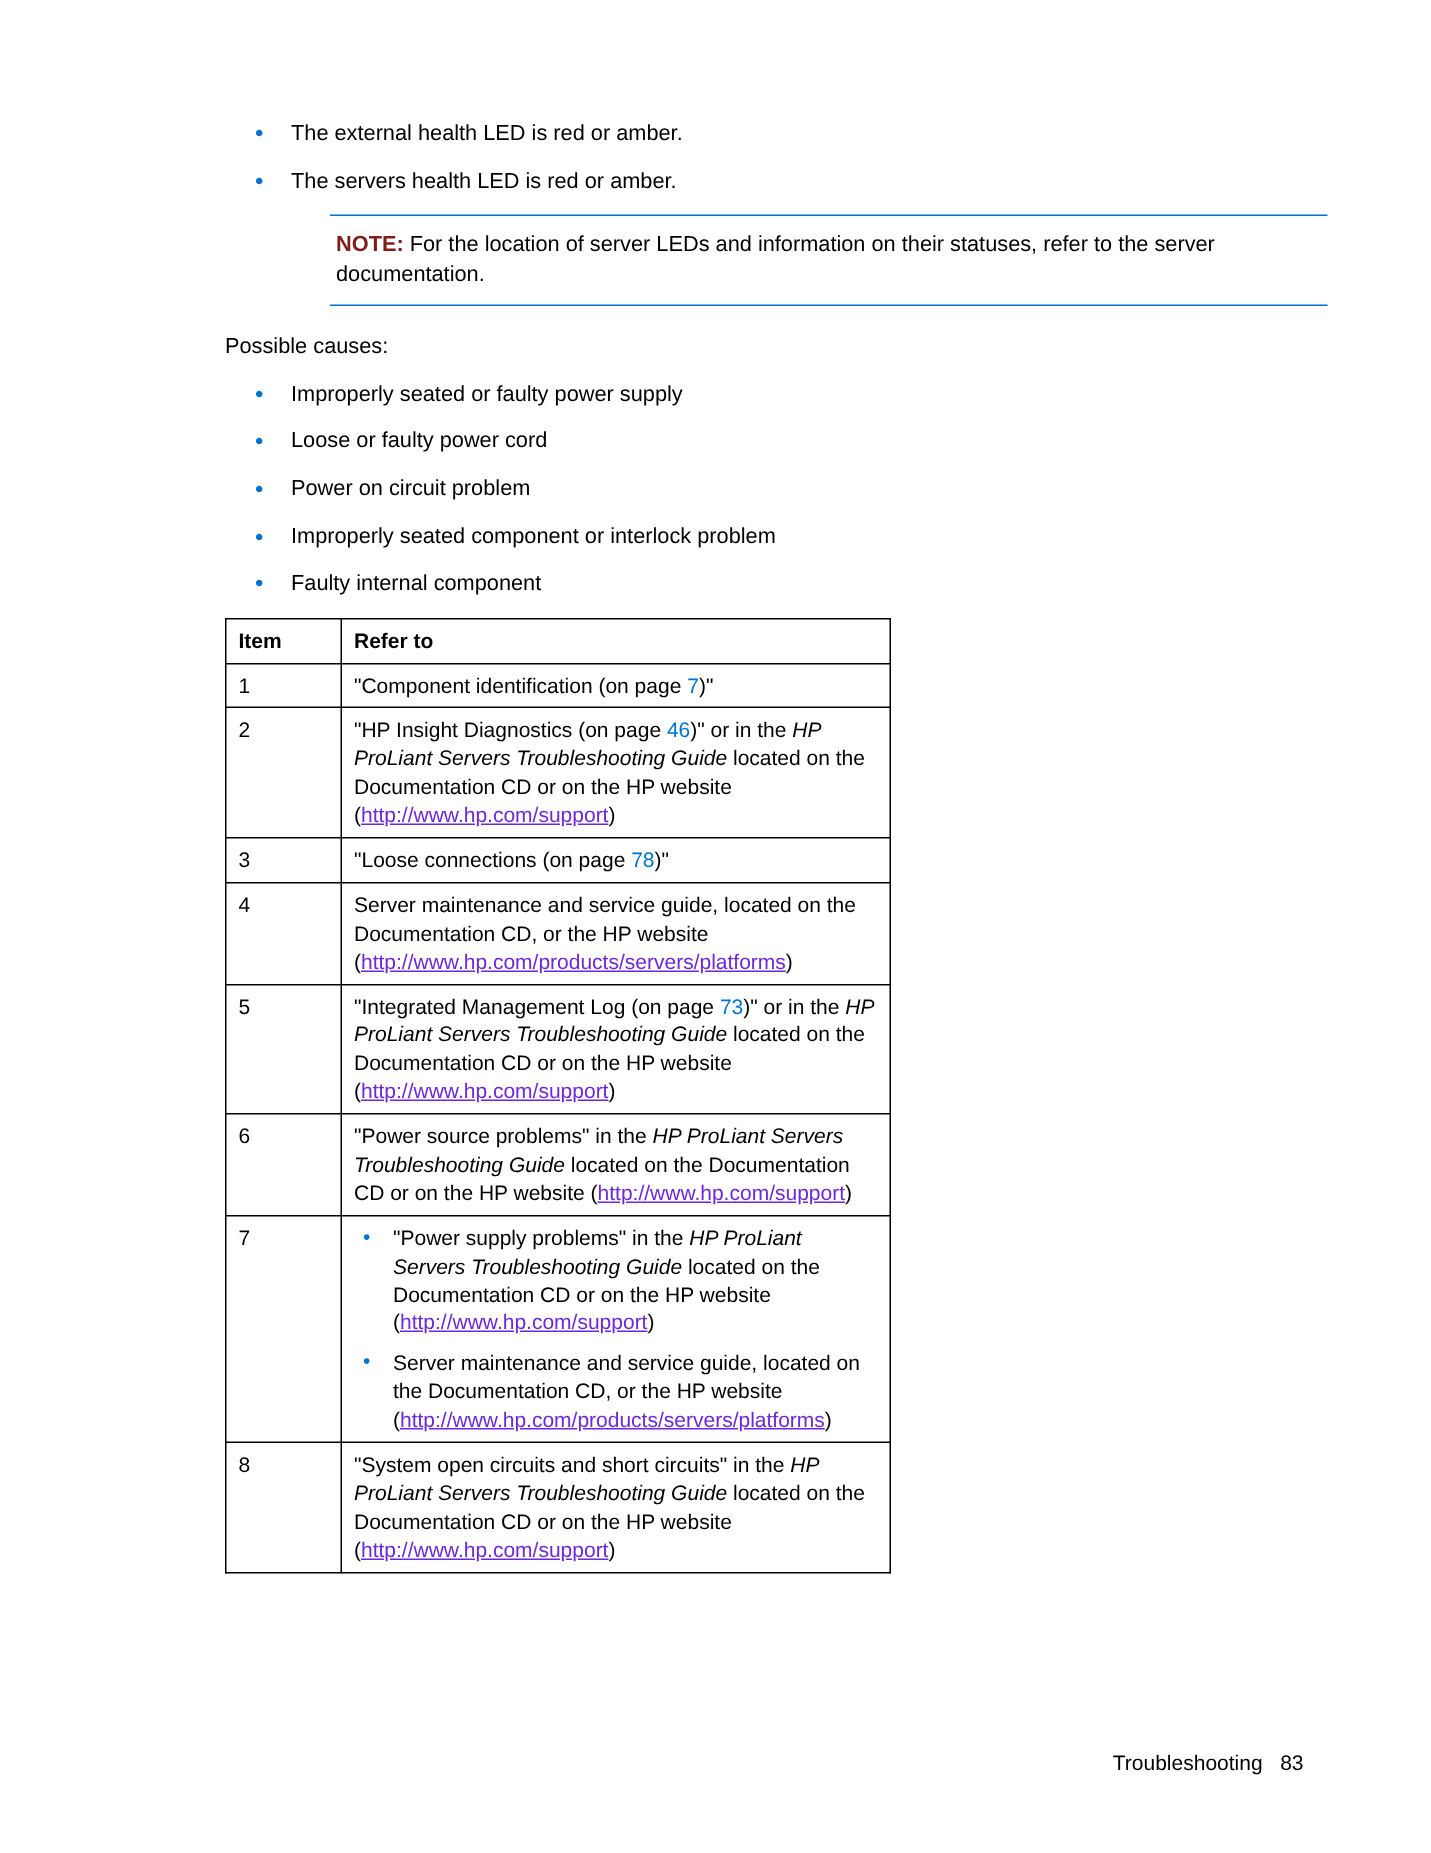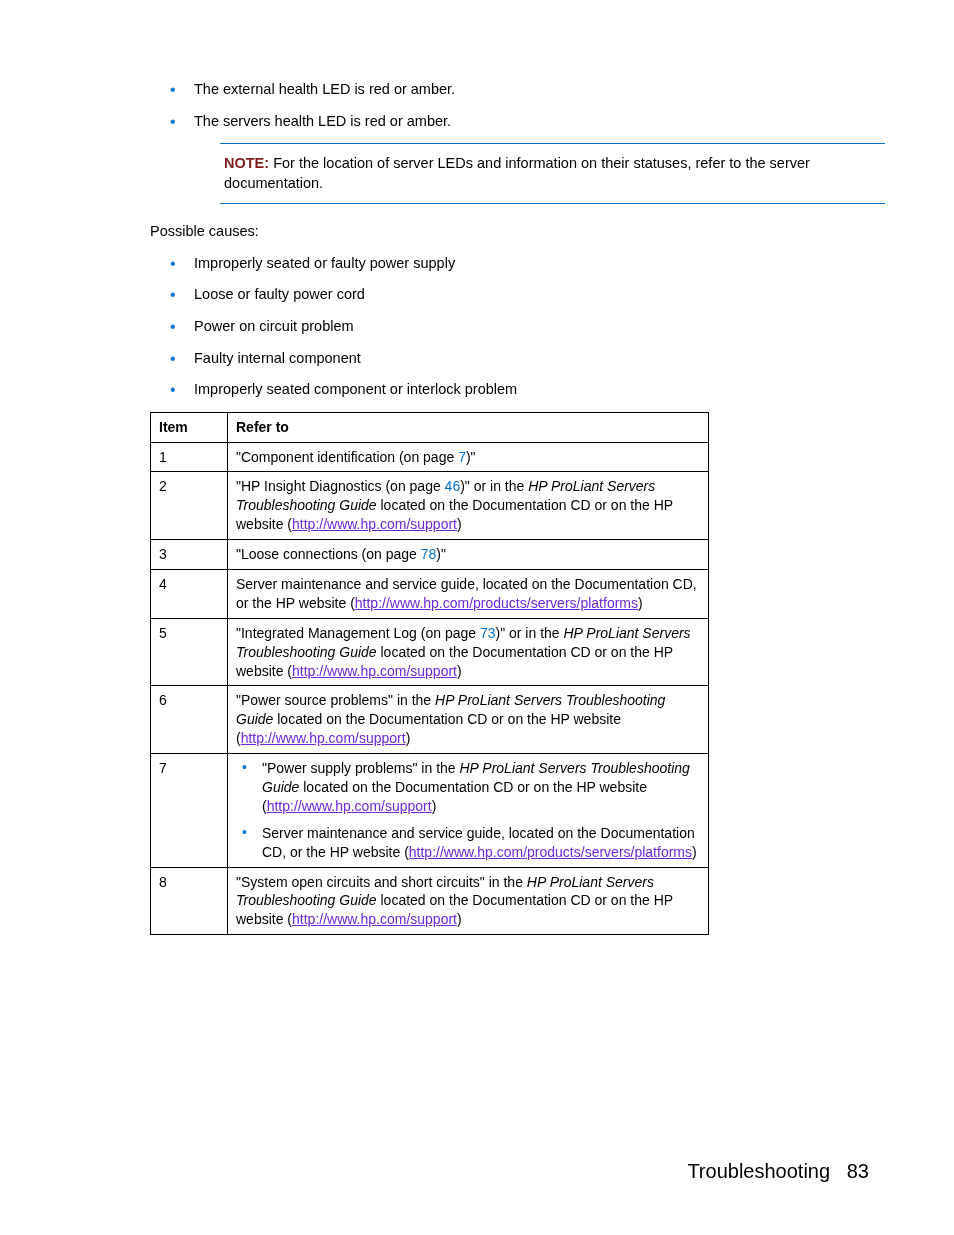--- a/index.html
+++ b/index.html
@@ -47,21 +47,21 @@
   }
   .note-box .note-label {
     color: #7f1d1d;
     font-weight: bold;
   }
   .causes-label {
     margin: 14px 0 12px 0;
   }
   table.ref {
     border-collapse: collapse;
-    width: 559px;
+    width: 444px;
     margin-top: 0;
     font-size: 14px;
   }
   table.ref th, table.ref td {
     border: 1px solid #000;
     text-align: left;
     vertical-align: top;
     padding: 5px 8px 5px 8px;
   }
   table.ref th {
@@ -95,21 +95,21 @@
     left: 2px;
     top: 0;
     color: #0073cf;
     font-size: 14px;
     line-height: 1.2;
   }
   .footer {
     position: absolute;
     bottom: 50px;
     right: 85px;
-    font-size: 20px;
+    font-size: 14px;
   }
 </style>
 </head>
 <body>
 
 <div class="page">
 
   <ul class="bullets">
     <li>The external health LED is red or amber.</li>
     <li>The servers health LED is red or amber.</li>
@@ -118,22 +118,22 @@
   <div class="note-box">
     <span class="note-label">NOTE:</span><span>  For the location of server LEDs and information on their statuses, refer to the server documentation.</span>
   </div>
 
   <div class="causes-label">Possible causes:</div>
 
   <ul class="bullets">
     <li>Improperly seated or faulty power supply</li>
     <li>Loose or faulty power cord</li>
     <li>Power on circuit problem</li>
+    <li>Improperly seated component or interlock problem</li>
     <li>Faulty internal component</li>
-    <li>Improperly seated component or interlock problem</li>
   </ul>
 
   <table class="ref">
     <tbody>
         <tr>
       <th class="col-item">Item</th>
       <th>Refer to</th>
     </tr>
 
     <tr>

